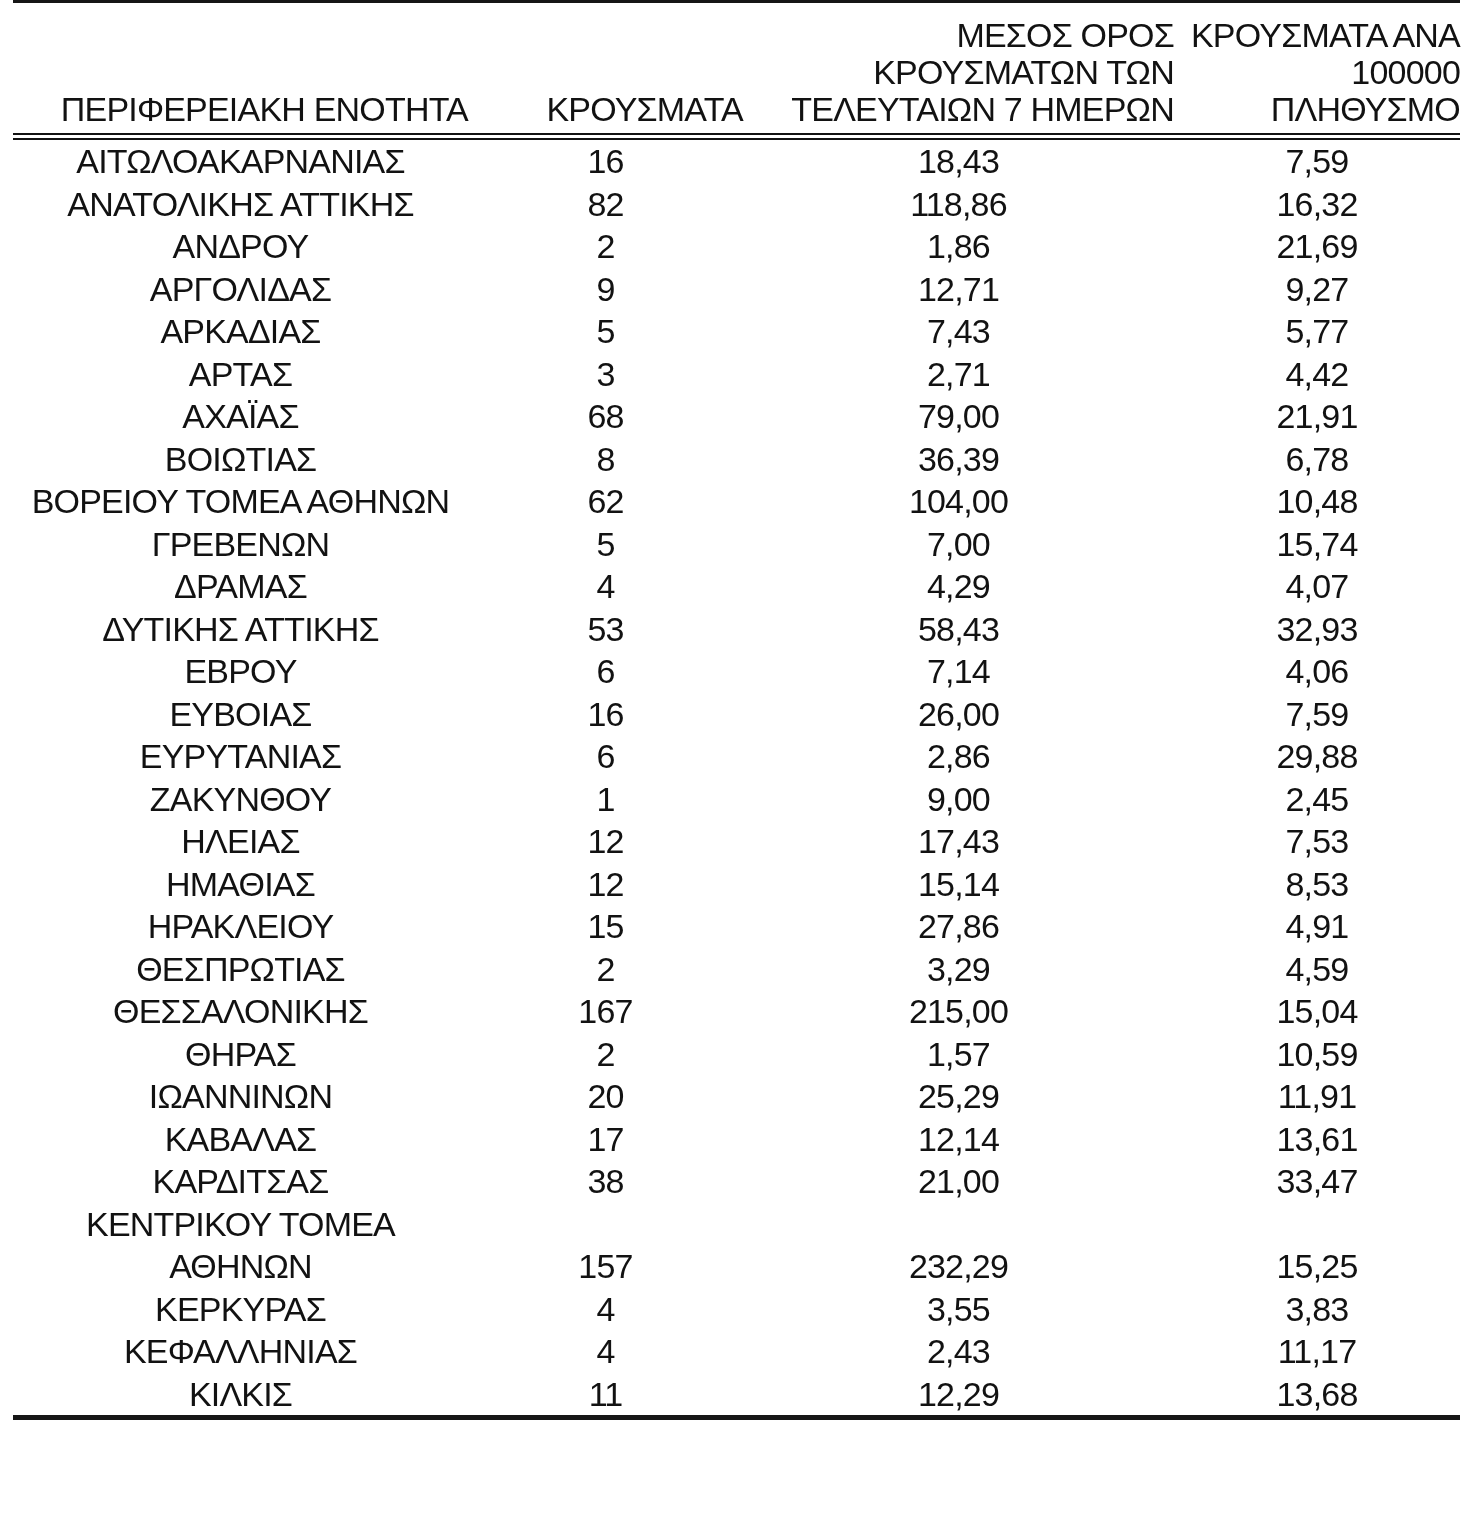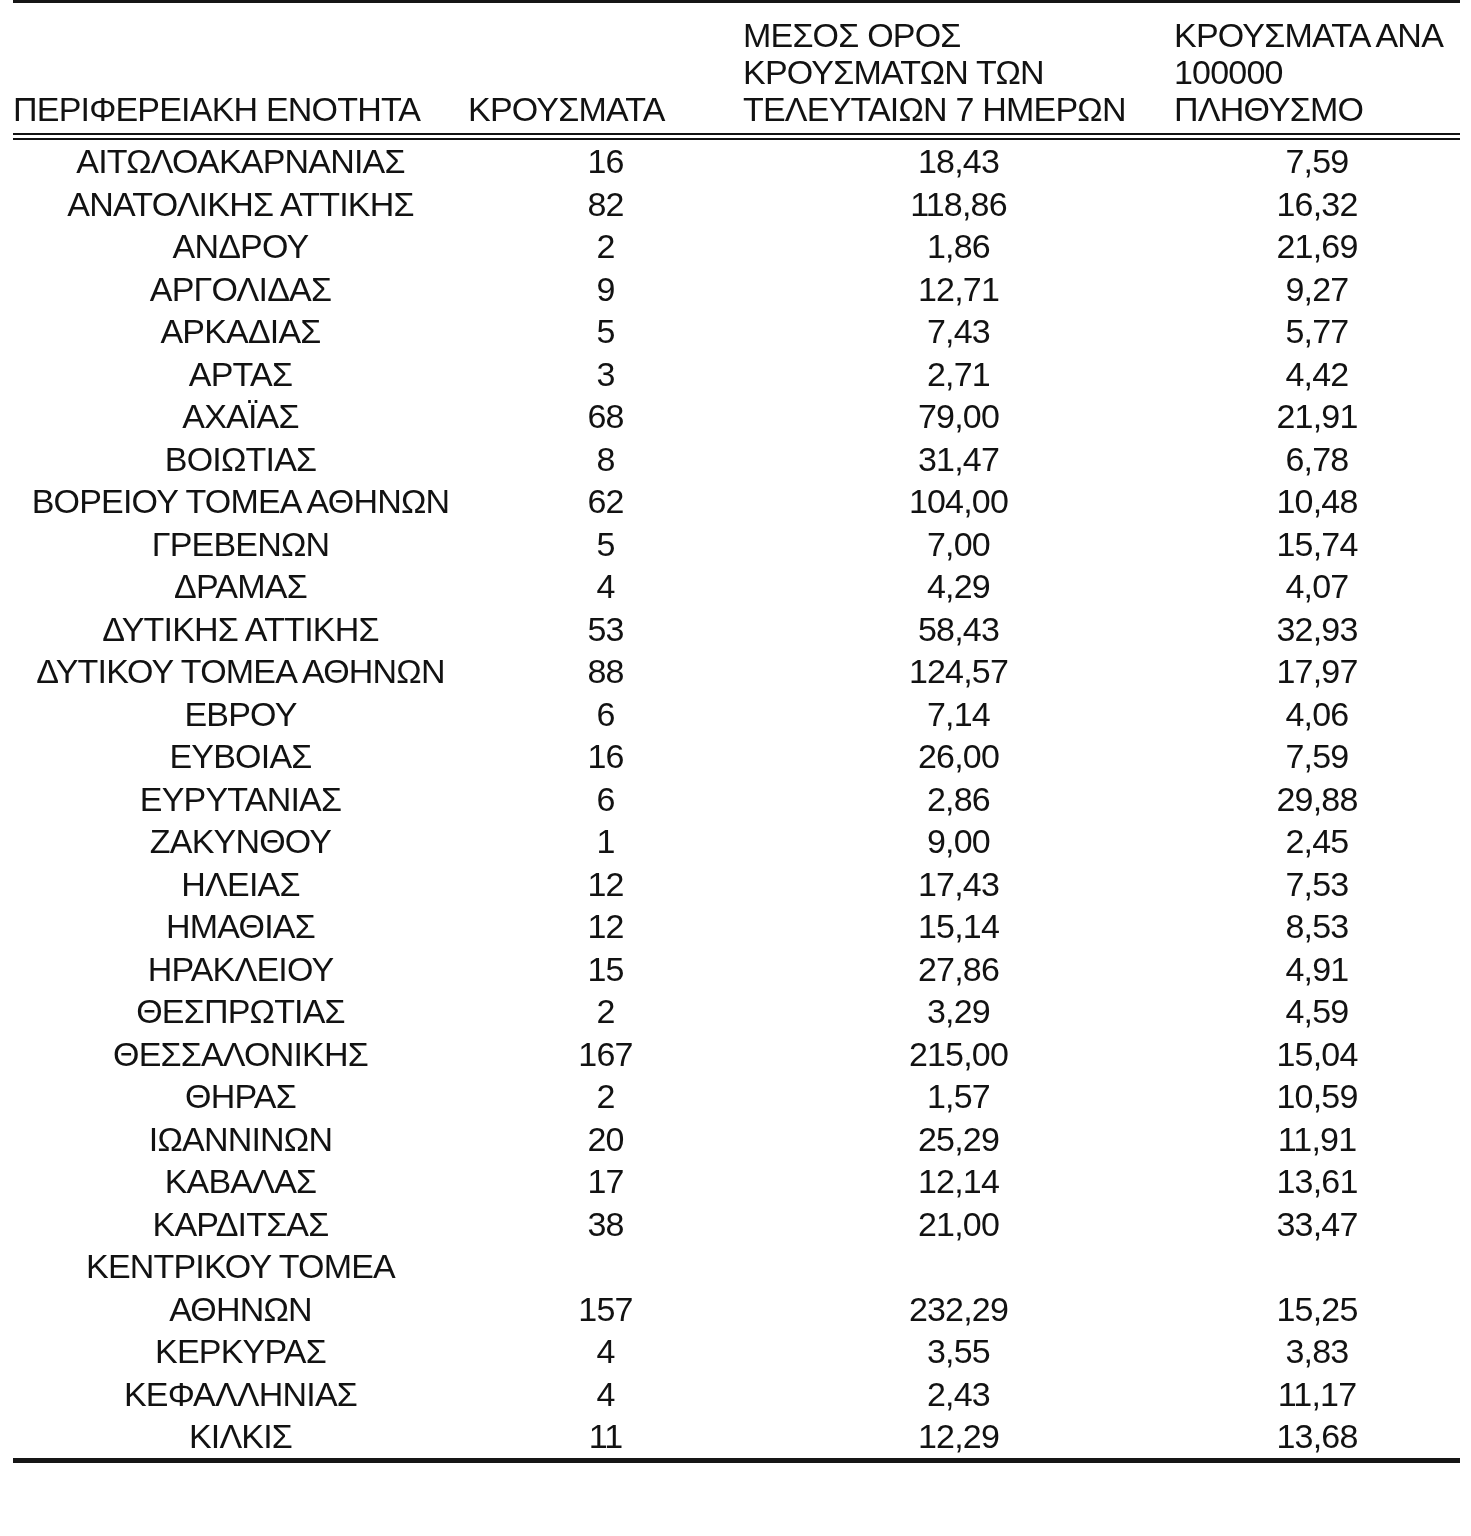--- a/index.html
+++ b/index.html
@@ -28,21 +28,21 @@
   }
   col.c-region  { width: 455px; }
   col.c-cases   { width: 275px; }
   col.c-avg7    { width: 431px; }
   col.c-per100k { width: 286px; }
   thead th {
     font-weight: normal;
     font-size: 34px;
     line-height: 37px;
     letter-spacing: -0.8px;
-    text-align: left;
+    text-align: right;
     vertical-align: bottom;
     white-space: pre-line;
     padding: 14px 0 5px 0;
     border-bottom: 7px double #121212;
   }
   tbody td {
     font-size: 34px;
     line-height: 42.5px;
     height: 42.5px;
     letter-spacing: -0.8px;
@@ -113,21 +113,21 @@
         </tr>
         <tr>
           <td>ΑΧΑΪΑΣ</td>
           <td>68</td>
           <td>79,00</td>
           <td>21,91</td>
         </tr>
         <tr>
           <td>ΒΟΙΩΤΙΑΣ</td>
           <td>8</td>
-          <td>31,47</td>
+          <td>36,39</td>
           <td>6,78</td>
         </tr>
         <tr>
           <td>ΒΟΡΕΙΟΥ ΤΟΜΕΑ ΑΘΗΝΩΝ</td>
           <td>62</td>
           <td>104,00</td>
           <td>10,48</td>
         </tr>
         <tr>
           <td>ΓΡΕΒΕΝΩΝ</td>
@@ -139,26 +139,20 @@
           <td>ΔΡΑΜΑΣ</td>
           <td>4</td>
           <td>4,29</td>
           <td>4,07</td>
         </tr>
         <tr>
           <td>ΔΥΤΙΚΗΣ ΑΤΤΙΚΗΣ</td>
           <td>53</td>
           <td>58,43</td>
           <td>32,93</td>
-        </tr>
-        <tr>
-          <td>ΔΥΤΙΚΟΥ ΤΟΜΕΑ ΑΘΗΝΩΝ</td>
-          <td>88</td>
-          <td>124,57</td>
-          <td>17,97</td>
         </tr>
         <tr>
           <td>ΕΒΡΟΥ</td>
           <td>6</td>
           <td>7,14</td>
           <td>4,06</td>
         </tr>
         <tr>
           <td>ΕΥΒΟΙΑΣ</td>
           <td>16</td>

